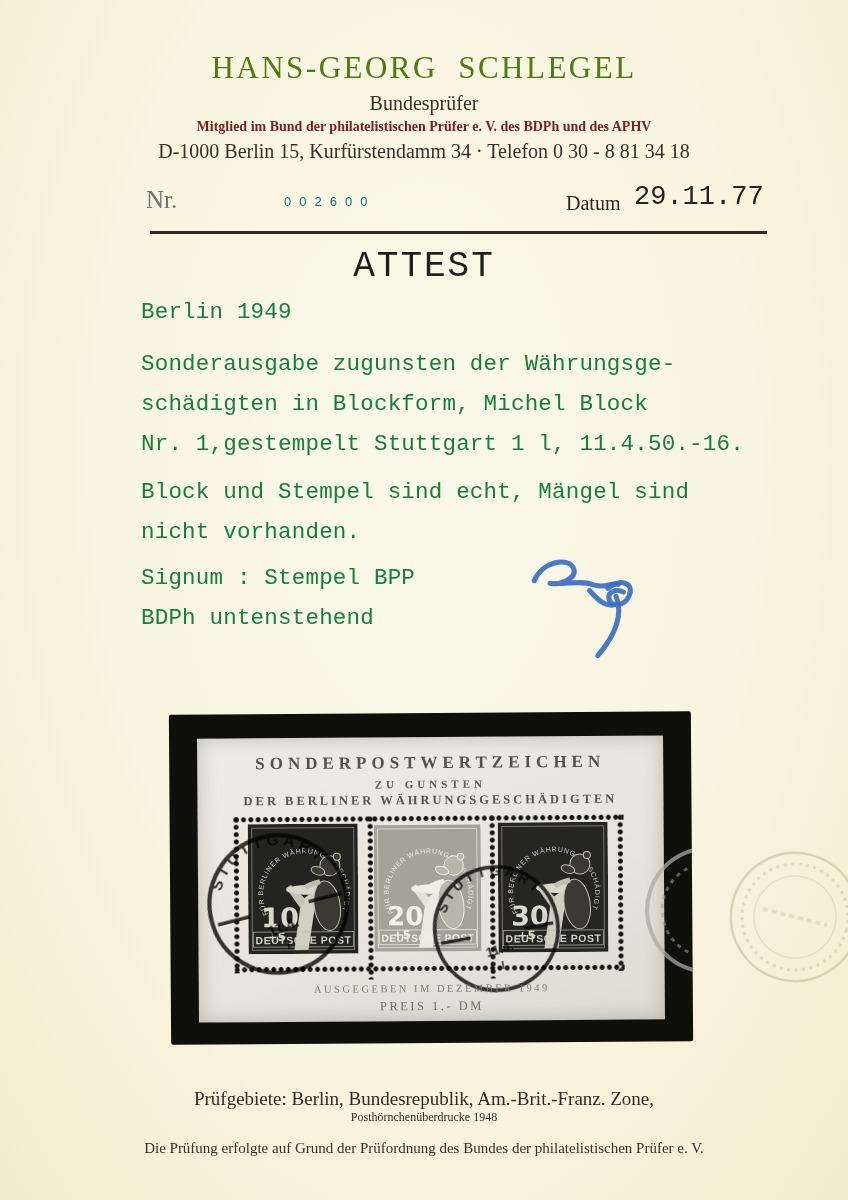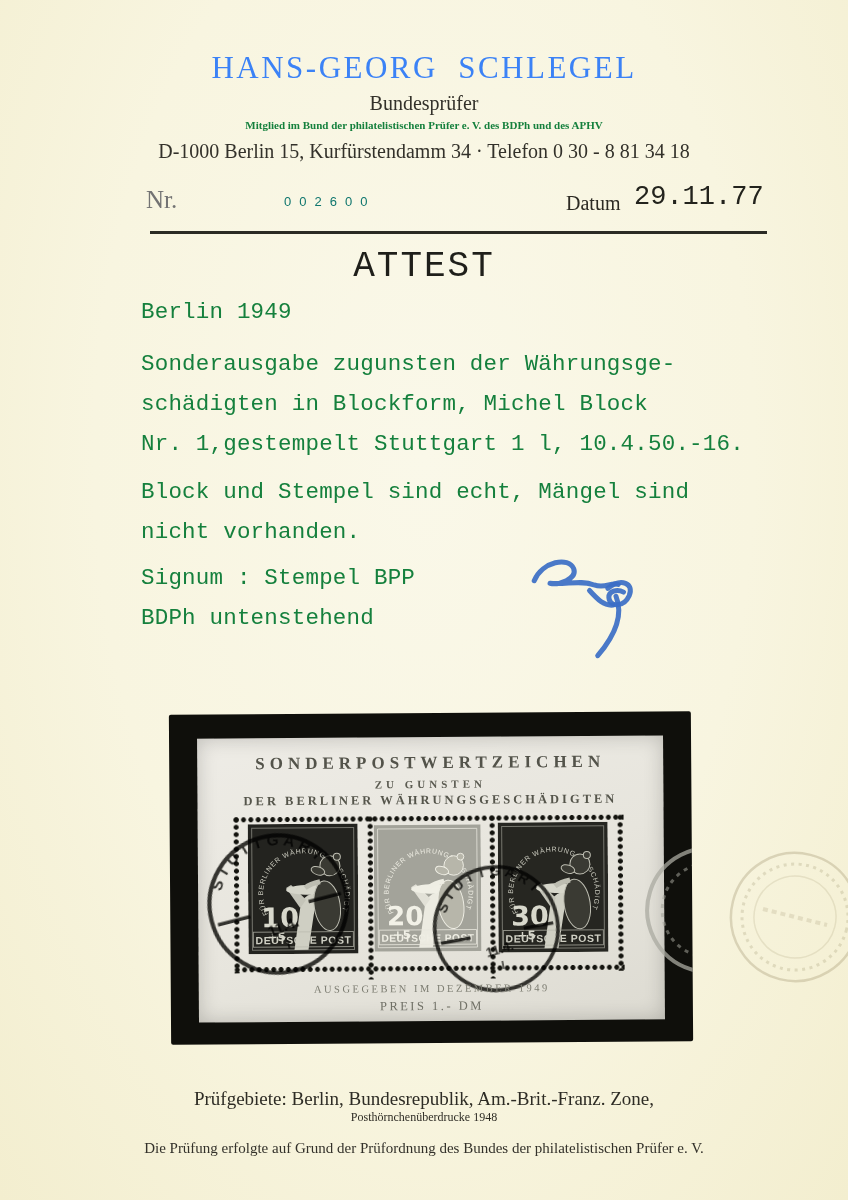--- a/index.html
+++ b/index.html
@@ -2,23 +2,23 @@
 <html><head>
 <meta charset="utf-8">
 <style>
   html,body{margin:0;padding:0;}
   body{width:848px;height:1200px;overflow:hidden;position:relative;
        font-family:"Liberation Serif",serif;
        background:radial-gradient(ellipse at 50% 38%, #faf8e9 0%, #f8f5e0 55%, #f3eecf 100%);}
   .abs{position:absolute;}
   .ctr{left:0;right:0;text-align:center;}
   
-  .lh-name{top:50px;font-size:31px;letter-spacing:2.5px;word-spacing:10px;color:#3b82f6;}
+  .lh-name{top:50px;font-size:31px;letter-spacing:2.5px;word-spacing:10px;color:#4d7c0f;}
   .lh-role{top:92px;font-size:20px;color:#33312a;}
-  .lh-member{top:119px;font-size:11px;font-weight:700;color:#15803d;}
+  .lh-member{top:119px;font-size:14px;font-weight:700;color:#7f1d1d;}
   .lh-addr{top:140px;font-size:20px;color:#33312a;}
   
   .nr-label{left:146px;top:186px;font-size:25px;color:#737373;}
   .nr-value{left:284px;top:194px;font-family:Liberation Sans, sans-serif;font-size:13px;
             letter-spacing:8px;color:#0f766e;}
   .dt-label{left:566px;top:192px;font-size:20px;color:#2c2a23;}
   .dt-value{left:634px;top:182px;font-family:"Liberation Mono",monospace;font-size:27px;color:#23231d;}
   .rule{left:150px;top:231px;width:617px;height:2.5px;background:#2b2b24;}
   
   .attest-title{top:246px;font-family:"Liberation Mono",monospace;font-size:36px;
@@ -77,21 +77,21 @@
 <div class="abs nr-value">002600</div>
 <div class="abs dt-label">Datum</div>
 <div class="abs dt-value">29.11.77</div>
 <div class="abs rule"></div>
 
 <div class="abs ctr attest-title">ATTEST</div>
 <div class="abs body-lines">
   <div>Berlin 1949</div>
   <div class="gap-lg">Sonderausgabe zugunsten der Währungsge-</div>
   <div>schädigten in Blockform, Michel Block</div>
-  <div>Nr. 1,gestempelt Stuttgart 1 l, 10.4.50.-16.</div>
+  <div>Nr. 1,gestempelt Stuttgart 1 l, 11.4.50.-16.</div>
   <div class="gap-md">Block und Stempel sind echt, Mängel sind</div>
   <div>nicht vorhanden.</div>
   <div class="gap-sm">Signum : Stempel BPP</div>
   <div>BDPh untenstehend</div>
 </div>
 
 <svg class="abs sig" viewBox="0 0 170 115">
   <path d="M14,40 C20,20 46,12 52,24 C57,34 38,42 30,41 C46,41 60,34 74,38 C86,41 90,33 98,35"></path>
   <path d="M88,40 C100,28 114,32 110,45 C106,57 92,59 90,49 C89,43 97,39 104,42"></path>
   <path d="M70,44 C79,52 86,58 95,56"></path>

